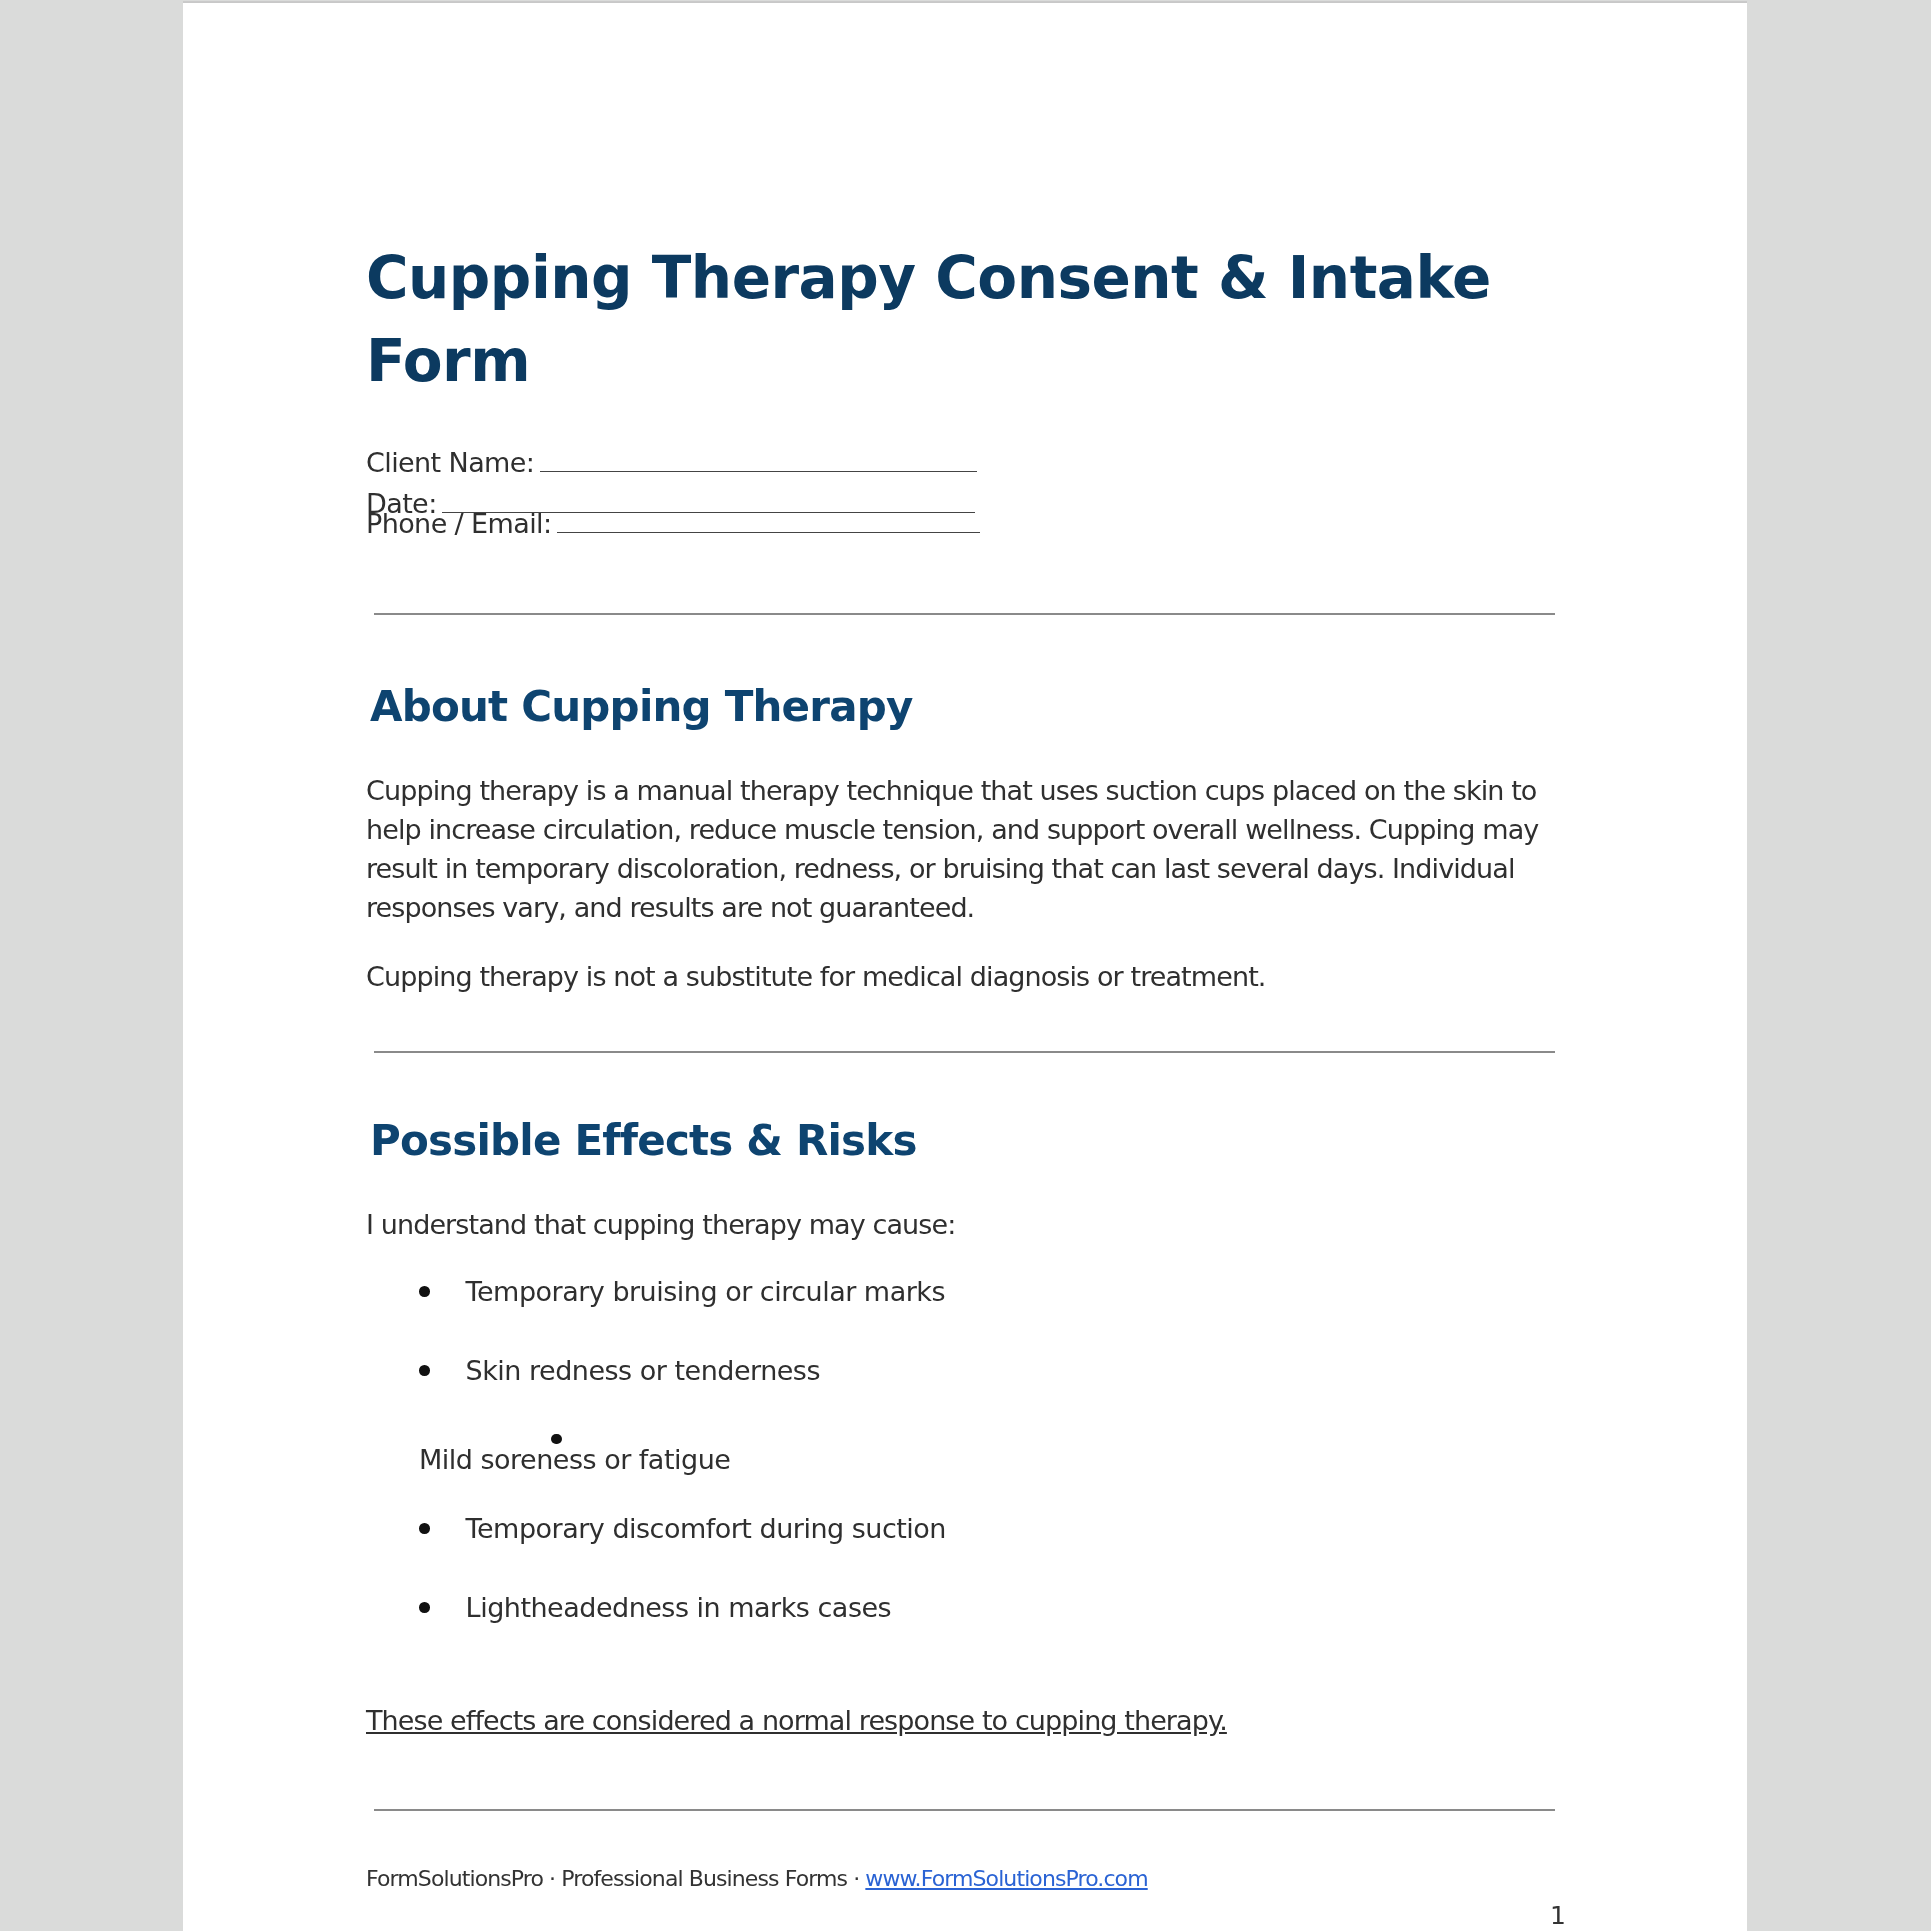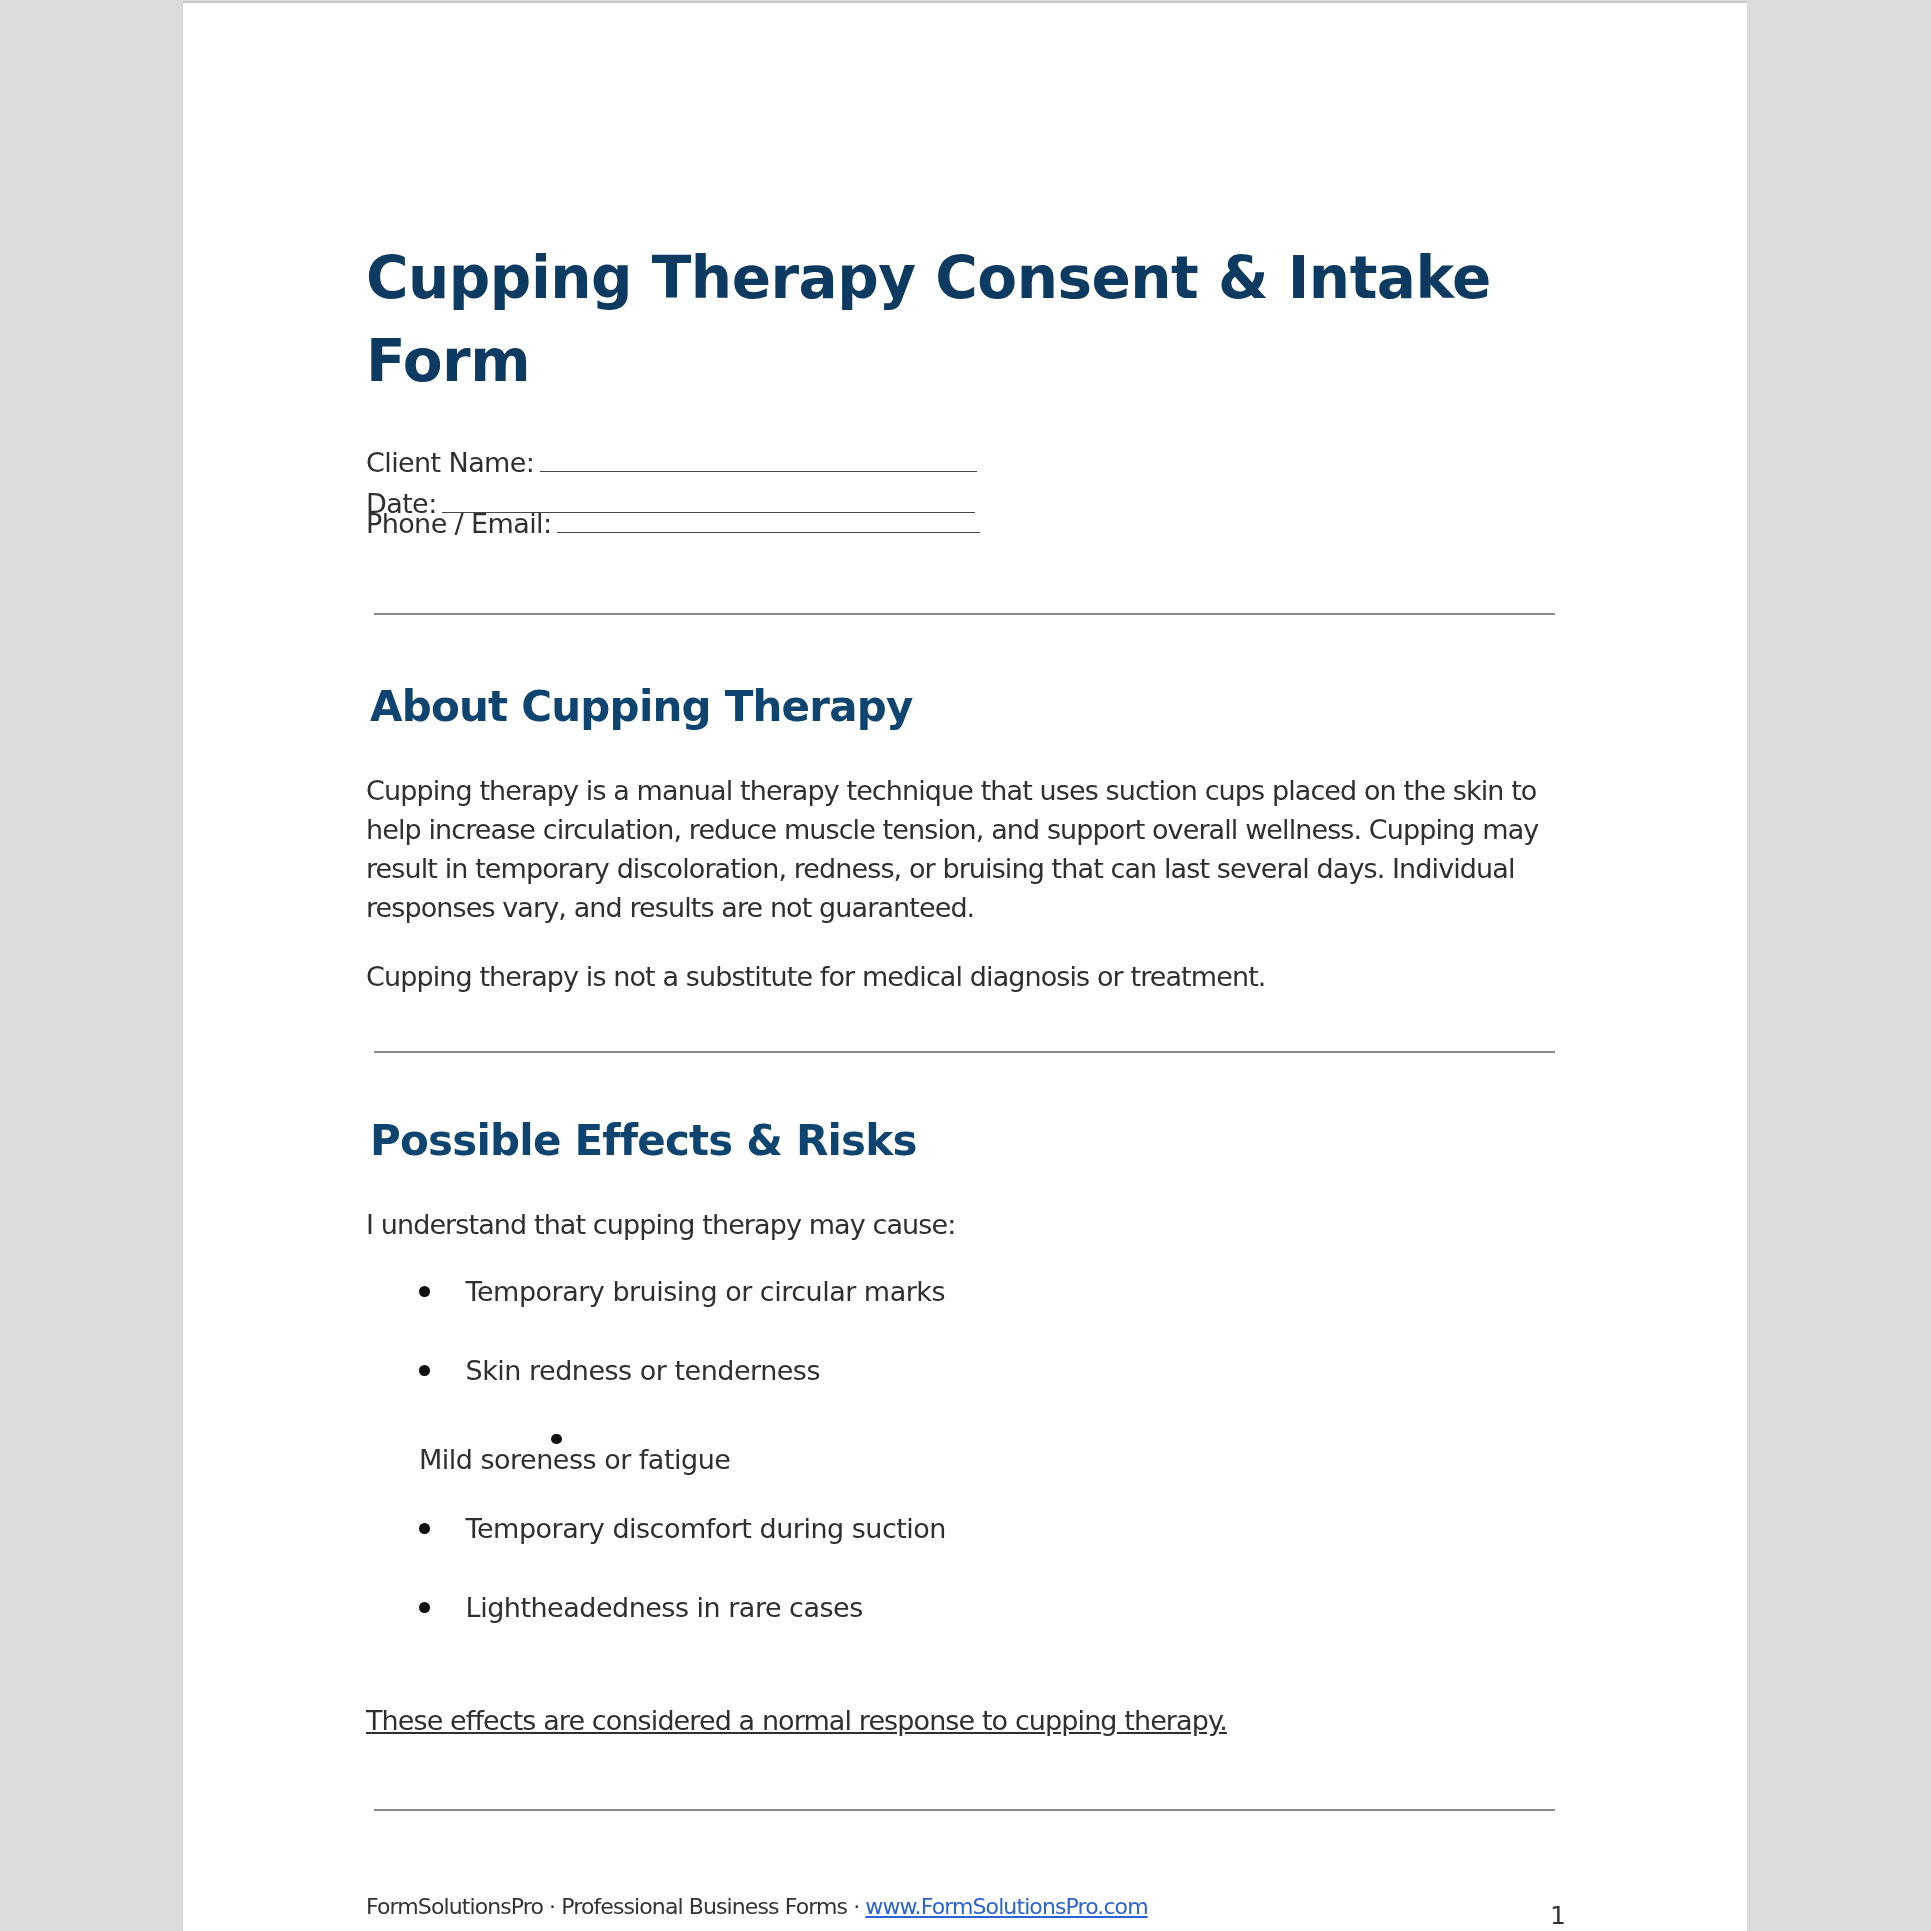--- a/index.html
+++ b/index.html
@@ -89,21 +89,20 @@
       border-radius: 50%;
       background: #111;
       margin-right: 36px;
     }
     .footer {
       left: 183px;
       top: 1863px;
       font-size: 22px;
       color: #333;
       letter-spacing: -0.9px;
-      margin-top: 28px;
     }
     .footer a {
       color: #2a63d4;
       text-decoration: underline;
     }
     .pagenum {
       left: 1367px;
       top: 1898px;
       font-size: 25px;
       color: #333;
@@ -152,21 +151,21 @@
     <div class="abs bullet-item" style="top:1431px;flex-direction:column;">
       <span class="bullet-dot"></span>
       <span>Mild soreness or fatigue</span>
     </div>
     <div class="abs bullet-item" style="top:1510px;">
       <span class="bullet-dot"></span>
       <span>Temporary discomfort during suction</span>
     </div>
     <div class="abs bullet-item" style="top:1589px;">
       <span class="bullet-dot"></span>
-      <span>Lightheadedness in rare cases</span>
+      <span>Lightheadedness in marks cases</span>
     </div>
 
     <div class="abs para" style="top:1698px;text-decoration:underline;">These effects are considered a normal response to cupping therapy.</div>
 
     <div class="divider" style="top:1806px;"></div>
 
     <div class="abs footer">
       <span>FormSolutionsPro · Professional Business Forms · </span><a>www.FormSolutionsPro.com</a>
     </div>
 

